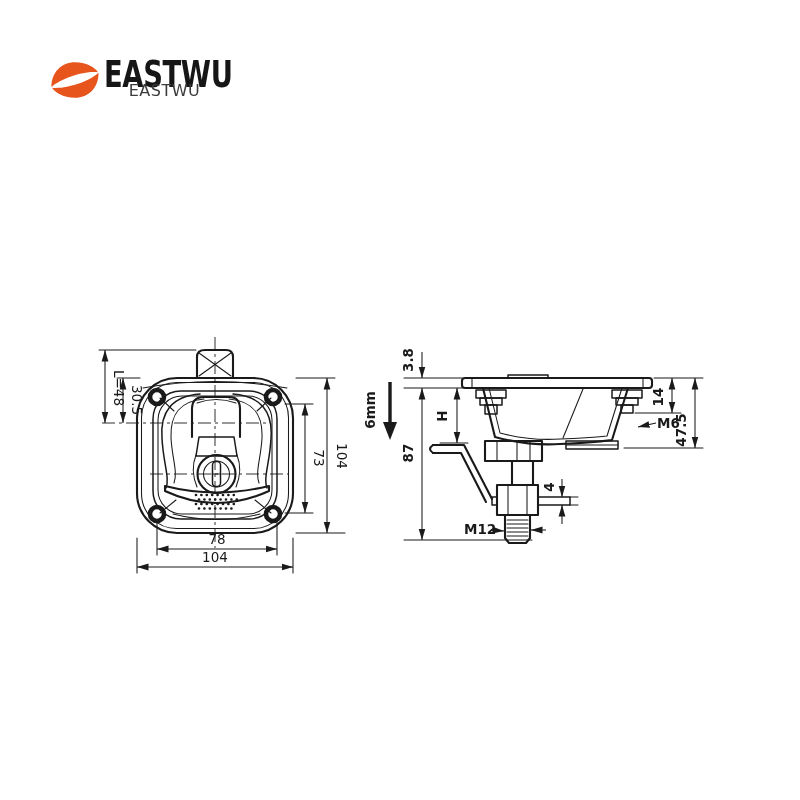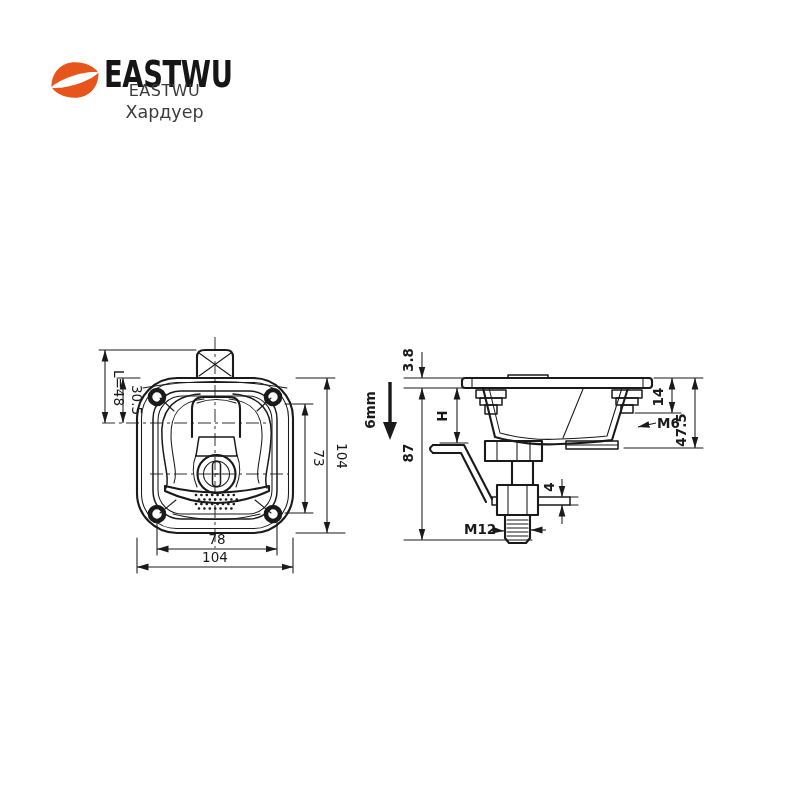--- a/index.html
+++ b/index.html
@@ -32,21 +32,20 @@
 <div class="canvas">
 
   <div class="brand">
     <svg class="logo-mark" viewBox="0 0 70 70">
       <path d="M 2,45 C 2,24 16,10 35,10 C 52,10 64,18 67,24 C 48,22 16,32 2,45 Z" fill="#E8551C"></path>
       <path d="M 68,25 C 68,46 54,60 35,60 C 18,60 6,52 3,46 C 22,48 54,38 68,25 Z" fill="#E8551C"></path>
     </svg>
     <div class="wordmark">EASTWU</div>
     <div class="brand-sub">
       <div class="lat">EASTWU</div>
-      <div class="cyr">Хардуер</div>
     </div>
   </div>
 
   <svg class="draw" width="800" height="800" viewBox="0 0 800 800">
     <defs>
       <marker id="arr" viewBox="0 0 12 8" refX="11.5" refY="4" markerWidth="12" markerHeight="8" markerUnits="userSpaceOnUse" orient="auto-start-reverse">
         <path d="M 11.5,4 L 0,0.6 L 0,7.4 Z" fill="#1a1a1a"></path>
       </marker>
     </defs>
 

